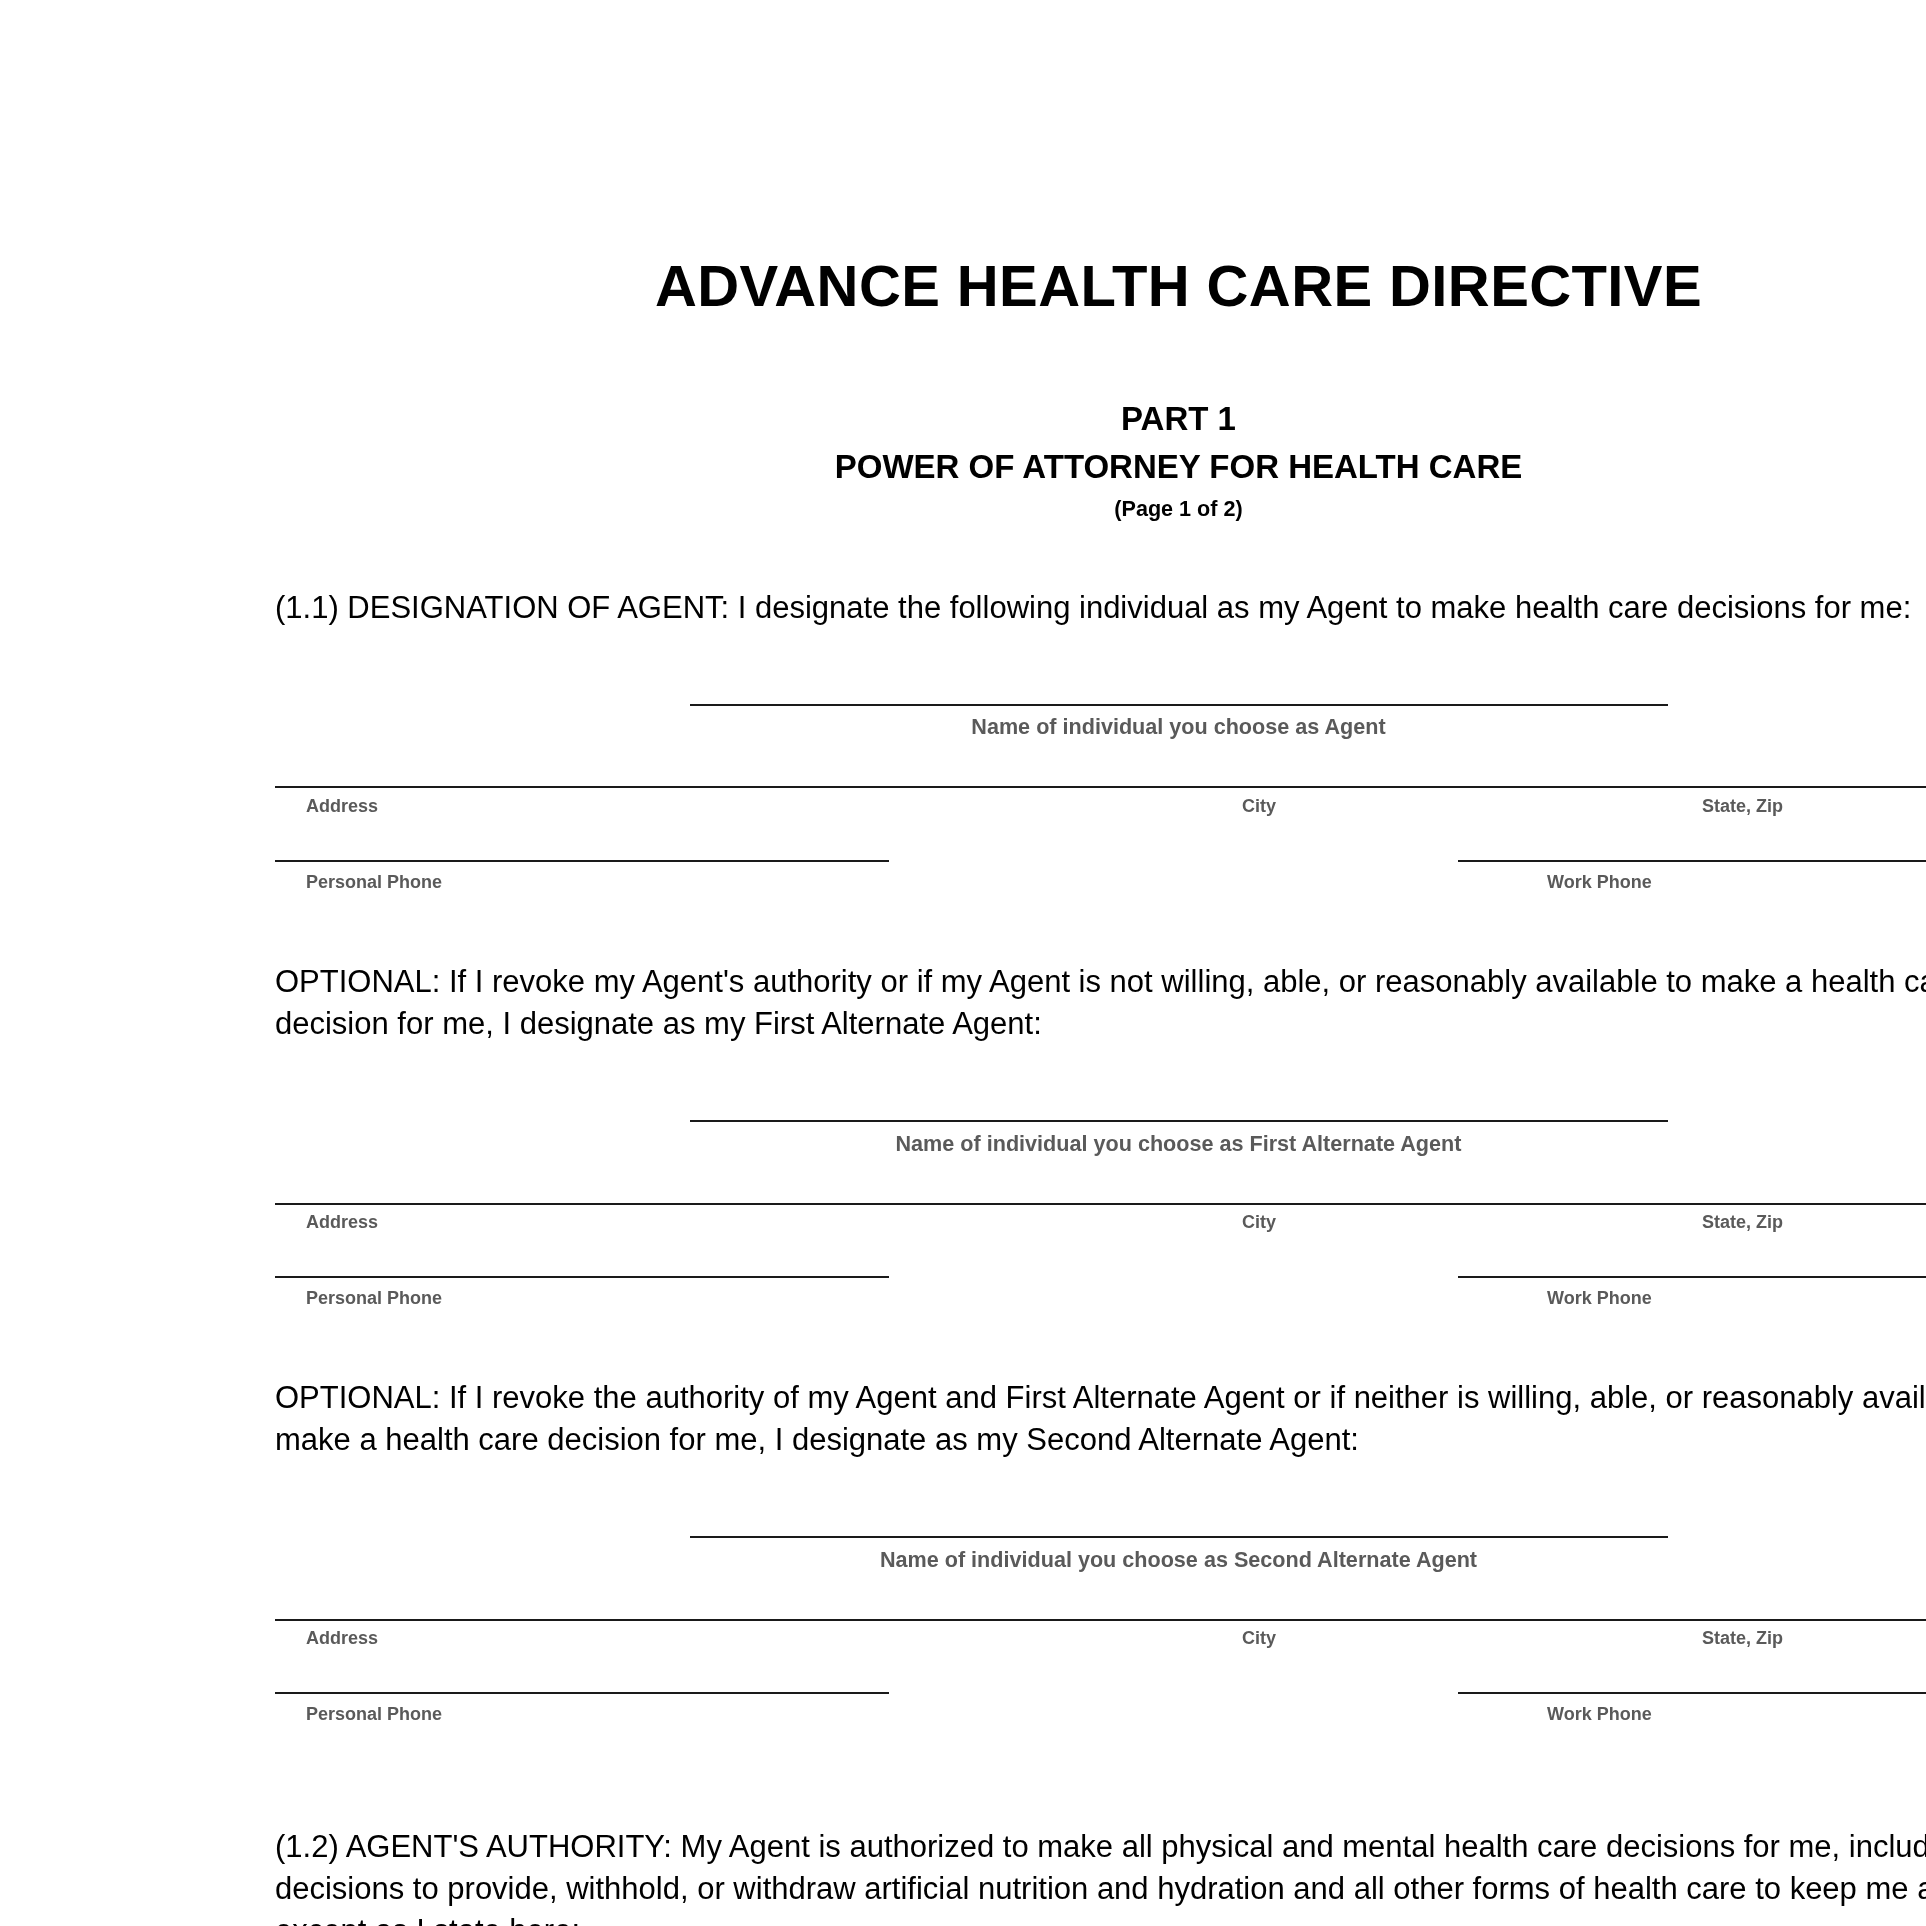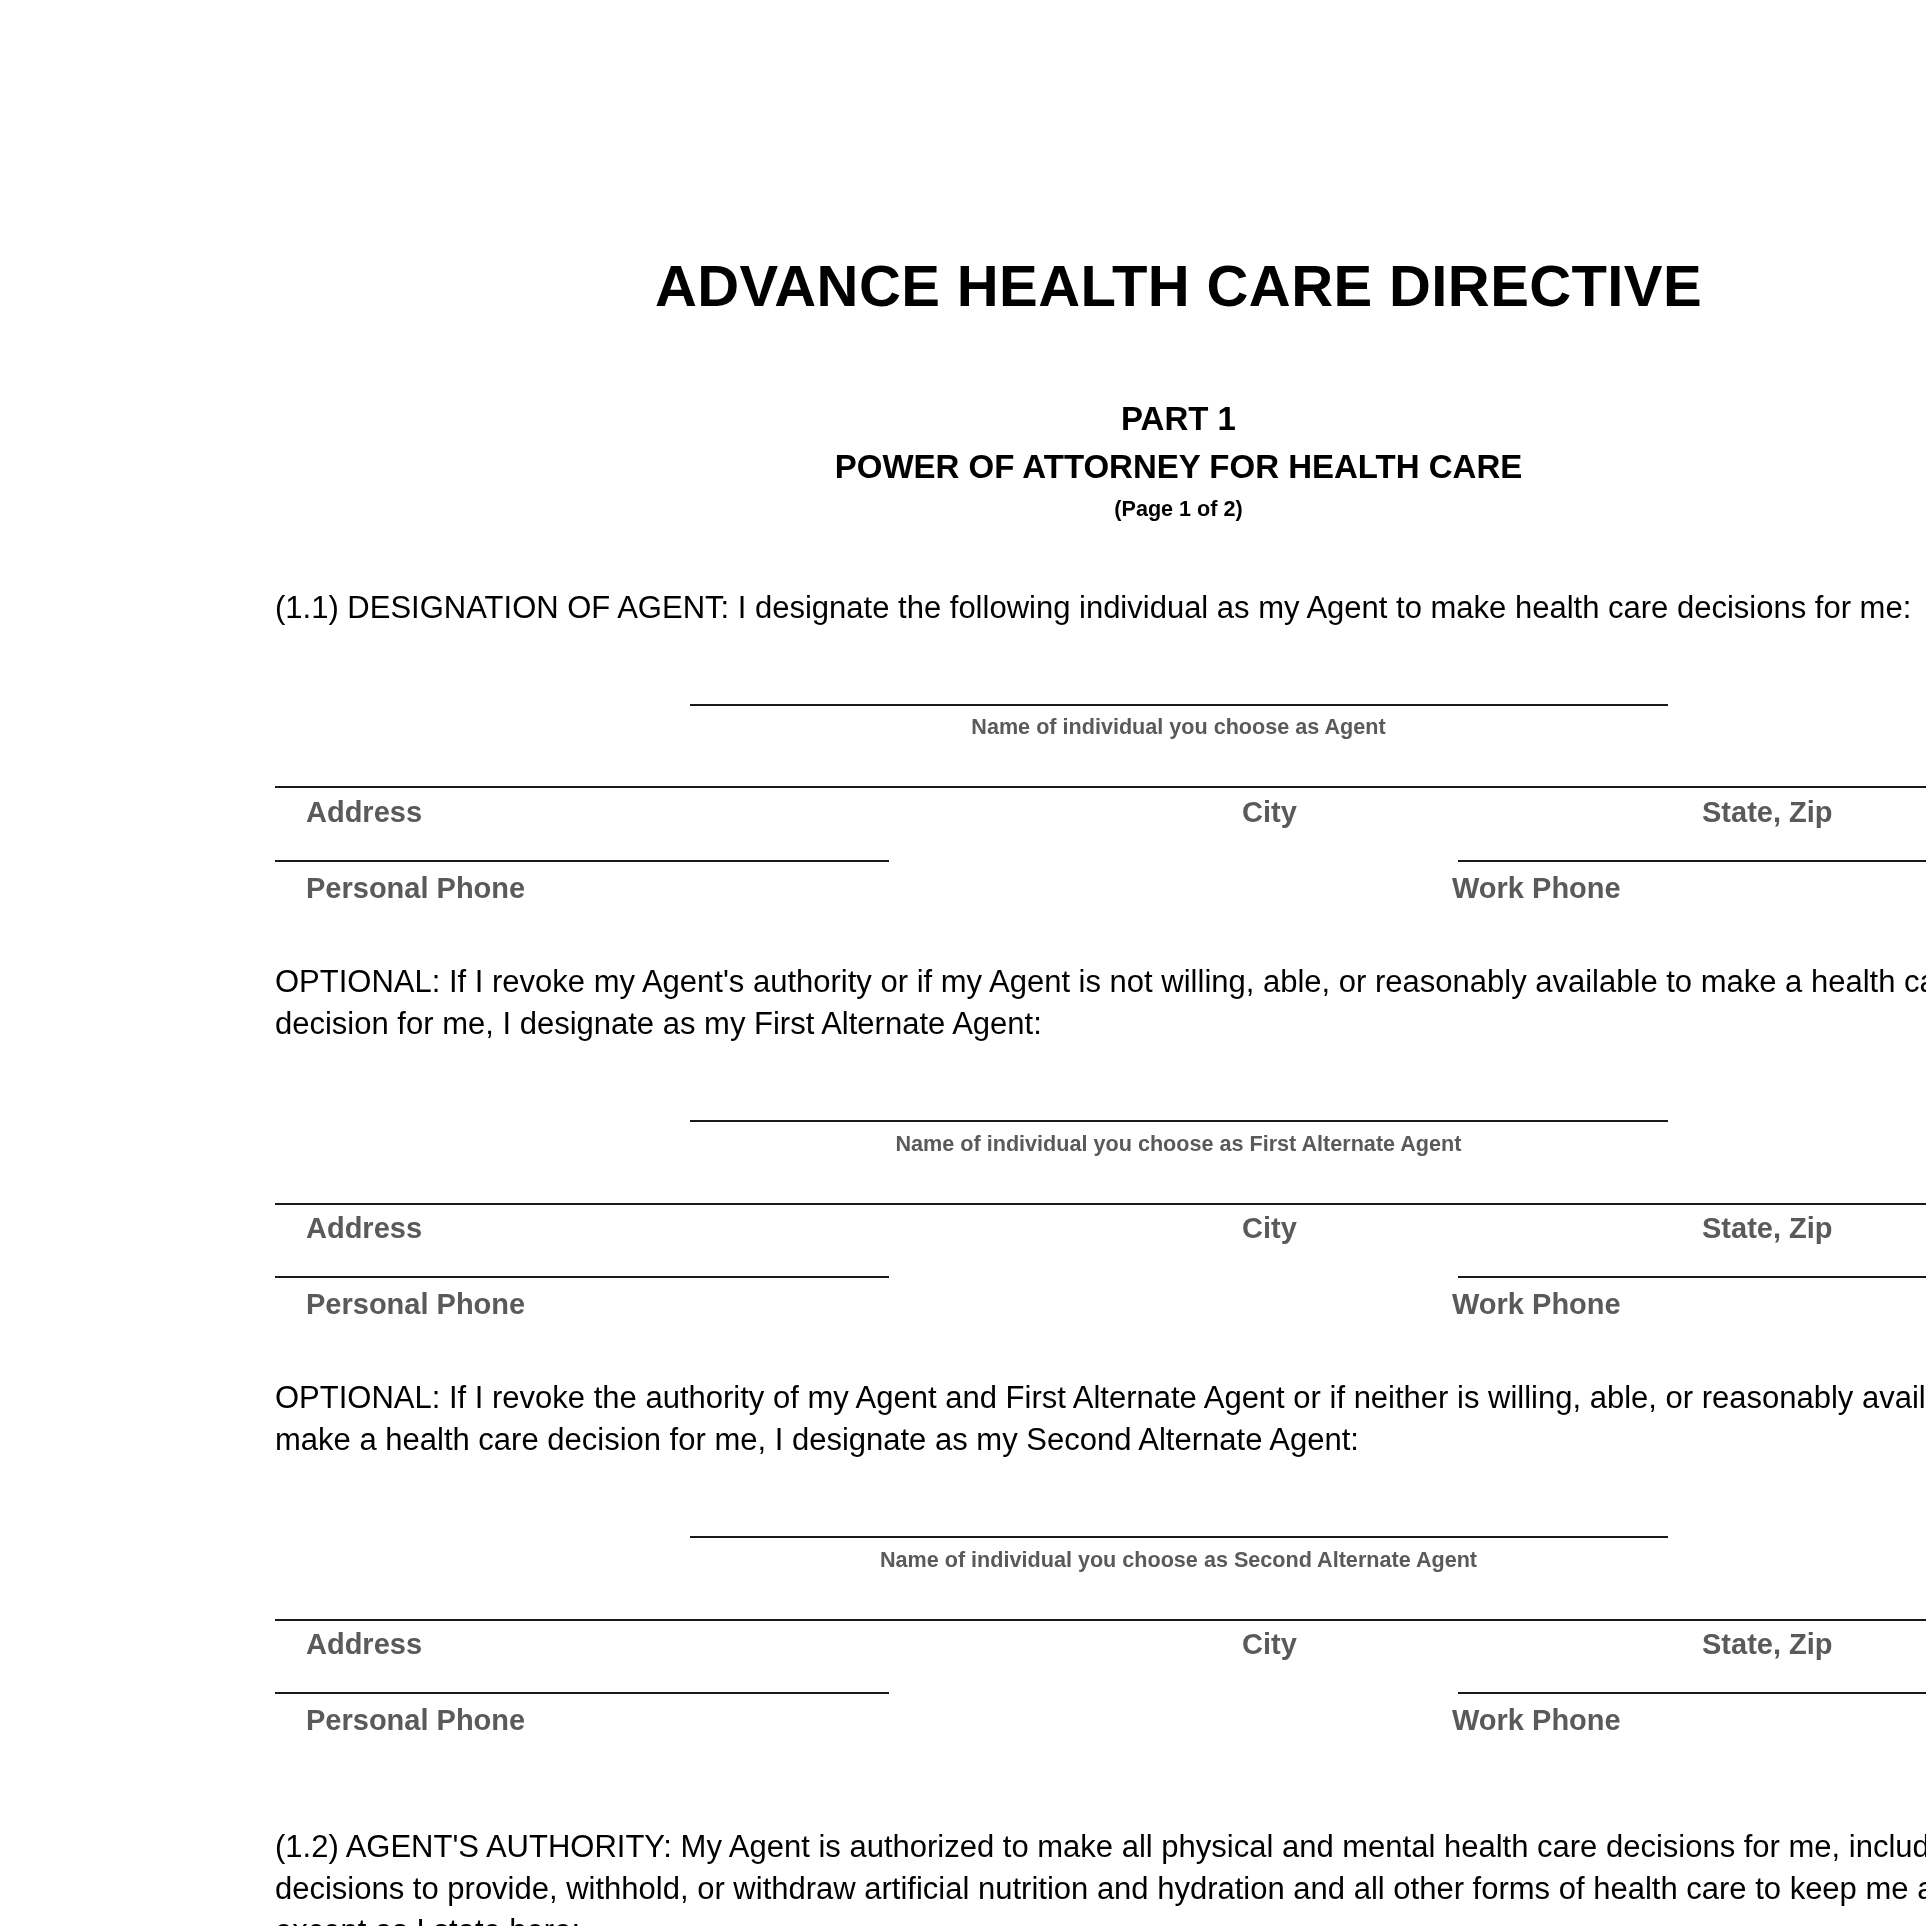--- a/index.html
+++ b/index.html
@@ -93,21 +93,21 @@
     height: 0;
     margin-top: 46px;
   }
   .caption-row {
     position: relative;
     height: 31px;
     margin-top: 7.7px;
   }
   .caption {
     position: absolute;
-    font-size: 29px;
+    font-size: 18px;
     font-weight: bold;
     color: #5a5a5a;
     white-space: nowrap;
   }
   .cap-address { left: 31px; }
   .cap-city    { left: 967px; }
   .cap-state   { left: 1427px; }
 
   .phone-row {
     position: relative;
@@ -129,21 +129,21 @@
     width: 624px;
     border-bottom: 2.3px solid #1a1a1a;
     height: 0;
   }
   .phone-caption-row {
     position: relative;
     height: 31px;
     margin-top: 7.7px;
   }
   .cap-personal { left: 31px; }
-  .cap-work     { left: 1177px; }
+  .cap-work     { left: 1272px; }
 </style>
 </head>
 <body>
 
 <div class="page">
   <div class="content">
 
     <div class="doc-title">ADVANCE HEALTH CARE DIRECTIVE</div>
     <div class="part-label">PART 1</div>
     <div class="part-subtitle">POWER OF ATTORNEY FOR HEALTH CARE</div>

